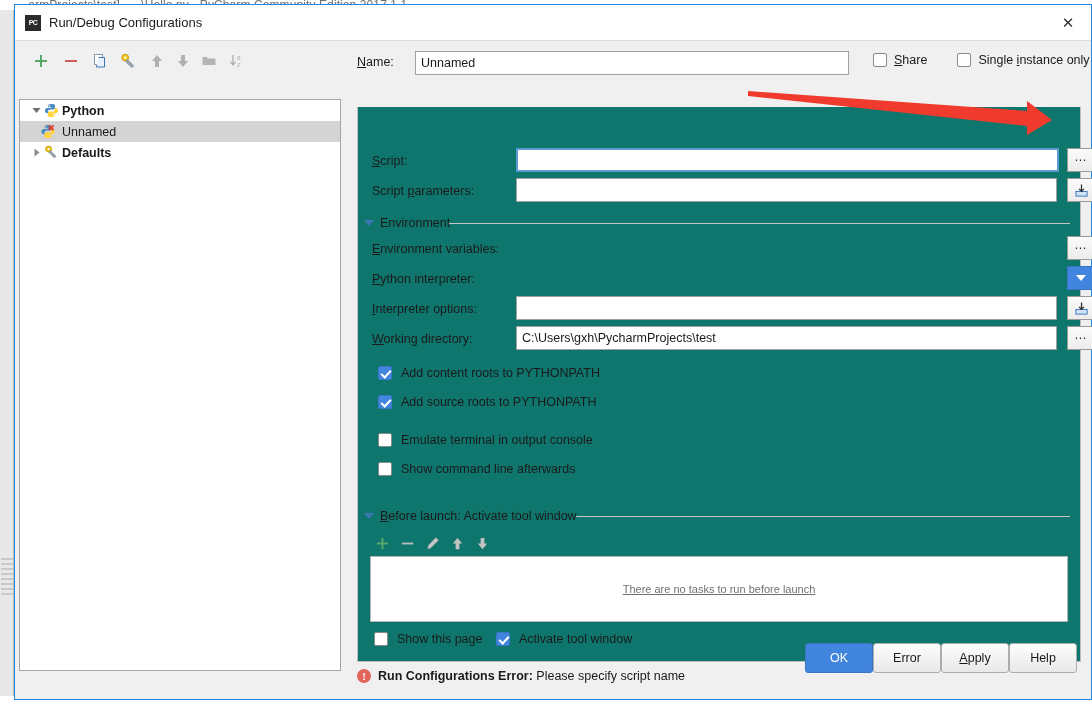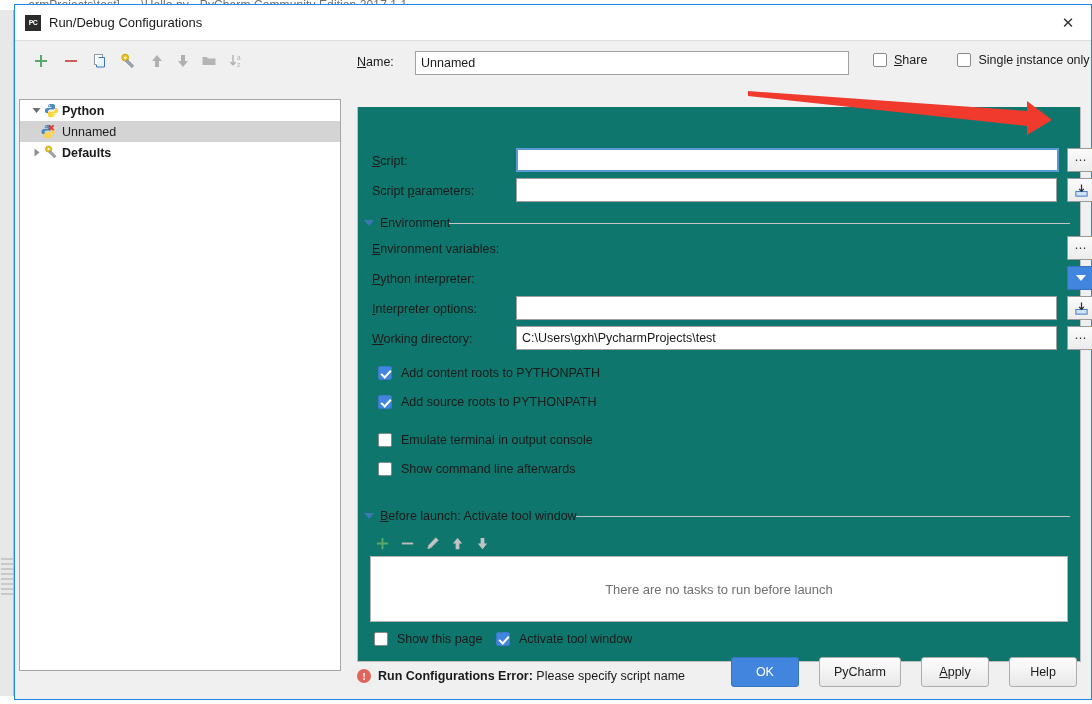--- a/index.html
+++ b/index.html
@@ -154,32 +154,32 @@
 
   .sec-head { position: absolute; display: flex; align-items: center; gap: 6px; font-size: 12.5px; }
   .sec-tri { width: 0; height: 0; border-left: 5px solid transparent; border-right: 5px solid transparent; border-top: 6px solid #3c78b4; }
   .sec-line { position: absolute; height: 1px; background: #c4c4c4; }
 
   .cbrow { position: absolute; display: flex; align-items: center; gap: 9px; font-size: 12.5px; }
 
   .tasks-box {
     position: absolute; background: #ffffff; border: 1px solid #b4b4b4;
     display: flex; align-items: center; justify-content: center;
-    color: #707070; font-size: 13px;
+    color: #707070; font-size: 11px; text-decoration: underline;
   }
 
   .error-bar { position: absolute; display: flex; align-items: center; gap: 7px; font-size: 12.5px; }
   .err-ico {
     width: 14px; height: 14px; border-radius: 50%; background: #e0655b;
     color: #ffffff; font-size: 11px; font-weight: bold; line-height: 14px;
     text-align: center; flex: 0 0 auto; font-family: "Liberation Serif", serif;
   }
   .err-strong { font-weight: bold; }
 
-  .btnbar { position: absolute; right: 14px; bottom: 12px; display: flex; gap: 20px; padding-left: 32px; }
+  .btnbar { position: absolute; right: 14px; bottom: 26px; display: flex; gap: 0; padding-left: 32px; }
   .btn {
     min-width: 68px; height: 30px; padding: 0 14px;
     border: 1px solid #adadad; border-radius: 3px;
     background: linear-gradient(#fdfdfd,#e8e8e8);
     font-family: "Liberation Sans", sans-serif; font-size: 12.5px; color: #1a1a1a;
     display: flex; align-items: center; justify-content: center;
   }
   .btn.primary { background: #4285de; border-color: #3574c0; color: #ffffff; }
 
   u.mn { text-decoration: underline; }
@@ -433,21 +433,21 @@
 
       <div class="error-bar" style="left:8px; top:628px">
         <span class="err-ico">!</span>
         <span><span class="err-strong">Run Configurations Error:</span>
         <span>Please specify script name</span></span>
       </div>
     </div>
 
     <div class="btnbar">
       <div class="btn primary">OK</div>
-      <div class="btn">PyCharm</div>
+      <div class="btn">Error</div>
       <div class="btn"><u class="mn">A</u>pply</div>
       <div class="btn">Help</div>
     </div>
 
   </div>
 </div>
 
 <svg class="annot">
   <polygon points="748,91 1027,111 1027,101 1052,120 1027,135 1027,126 748,96" fill="#f03a2e"></polygon>
 </svg>

